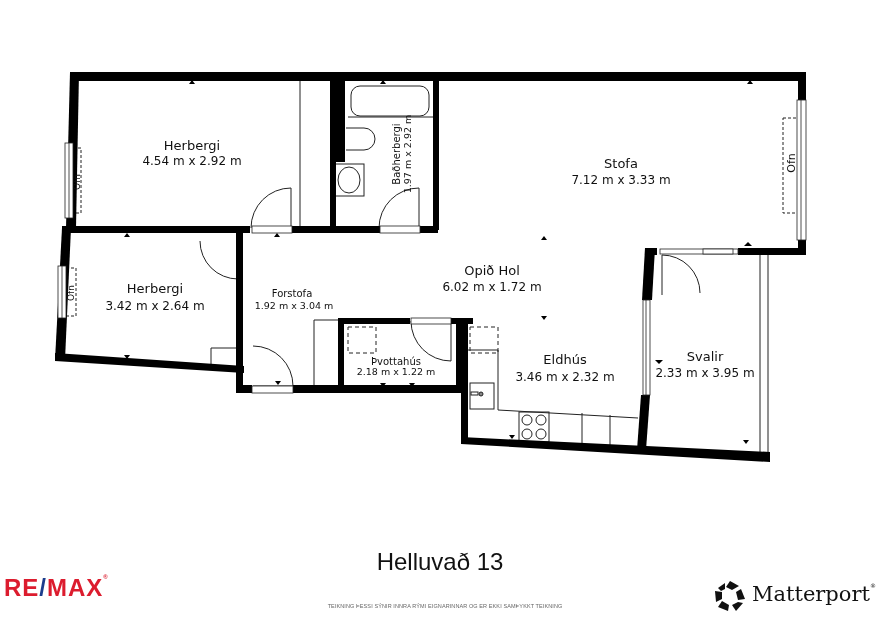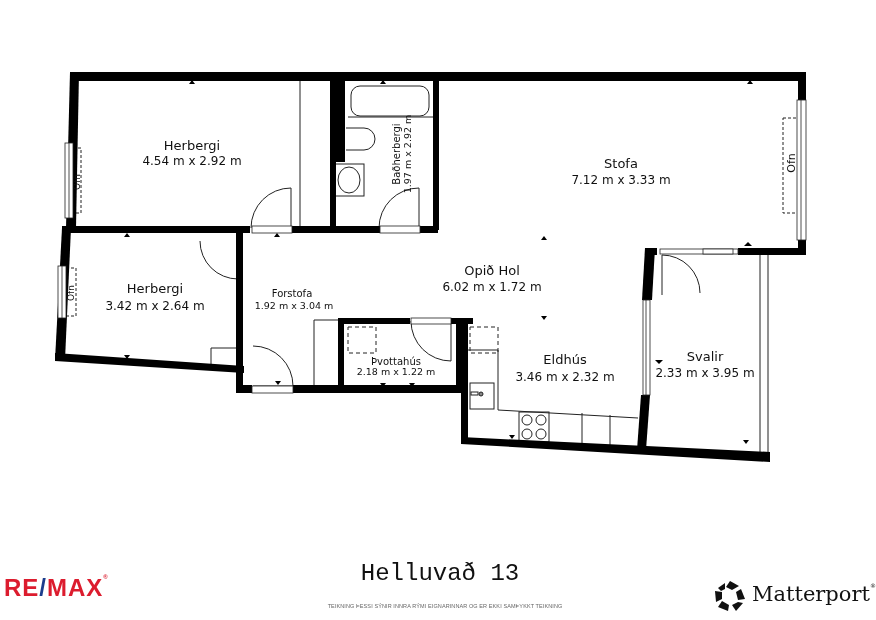--- a/index.html
+++ b/index.html
@@ -3,21 +3,21 @@
 <meta charset="utf-8">
 <style>
   html,body{margin:0;padding:0;background:#fff;}
   body{width:876px;height:620px;position:relative;overflow:hidden;font-family:"DejaVu Sans",sans-serif;}
   #plan{position:absolute;left:0;top:0;width:876px;height:620px;}
   .rname{font-family:"DejaVu Sans",sans-serif;font-size:13px;fill:#111;text-anchor:middle;}
   .rdim{font-family:"DejaVu Sans",sans-serif;font-size:12px;fill:#111;text-anchor:middle;}
   .rname-s{font-family:"DejaVu Sans",sans-serif;font-size:10px;fill:#111;text-anchor:middle;}
   .rdim-s{font-family:"DejaVu Sans",sans-serif;font-size:9.5px;fill:#111;text-anchor:middle;}
   .ofn{font-family:"DejaVu Sans",sans-serif;font-size:9px;fill:#111;text-anchor:middle;}
-  .title{position:absolute;left:310px;top:560px;width:260px;text-align:center;font-family:Liberation Mono, monospace;font-size:24px;color:#111;}
+  .title{position:absolute;left:310px;top:548px;width:260px;text-align:center;font-family:Liberation Sans, sans-serif;font-size:24px;color:#111;}
   .disclaimer{position:absolute;left:300px;top:603px;width:290px;text-align:center;font-family:"Liberation Sans",sans-serif;font-size:5.5px;color:#666;letter-spacing:0.1px;}
   .remax{position:absolute;left:4px;top:574px;font-family:"Liberation Sans",sans-serif;font-weight:bold;font-size:24px;letter-spacing:1px;color:#dc1c2e;}
   .remax .slash{color:#1b3c8c;}
   .remax sup{font-size:6px;color:#dc1c2e;vertical-align:top;}
   .mp-logo{position:absolute;left:714px;top:580px;width:32px;height:32px;}
   .mp-text{position:absolute;left:752px;top:582px;font-family:"DejaVu Serif",serif;font-size:21px;color:#111;}
   .mp-text sup{font-size:6px;vertical-align:top;}
 </style>
 </head>
 <body>

